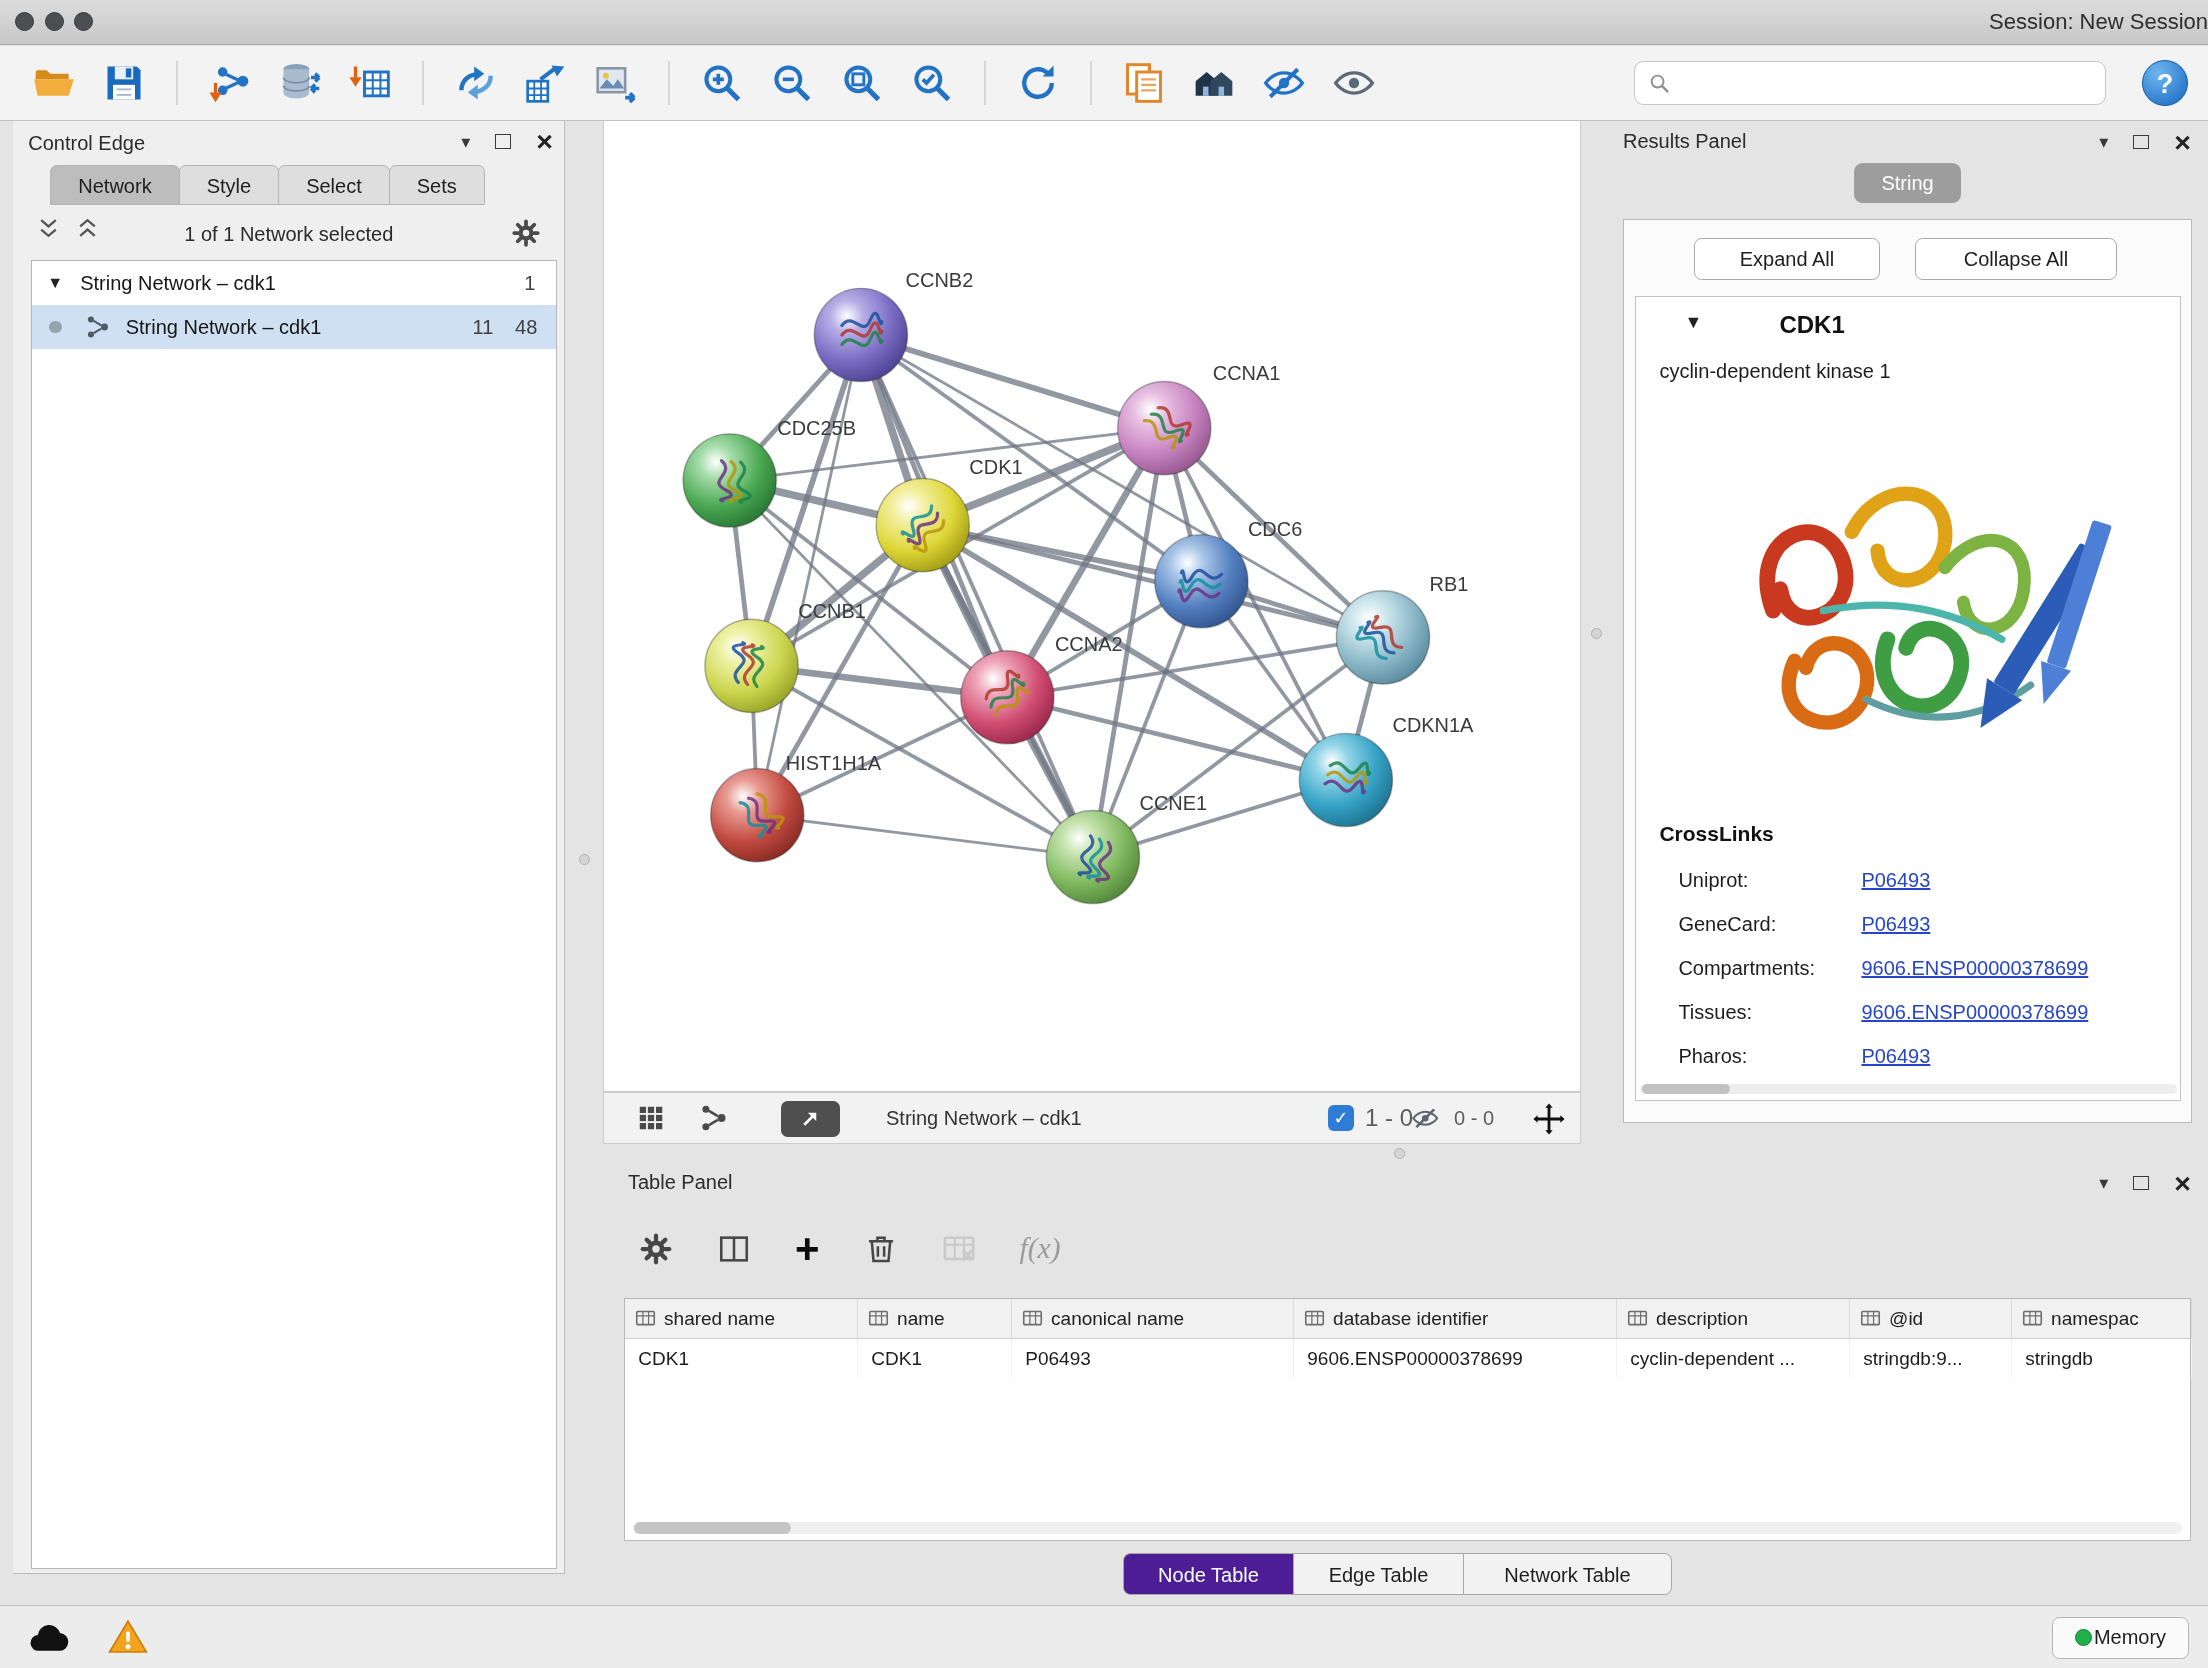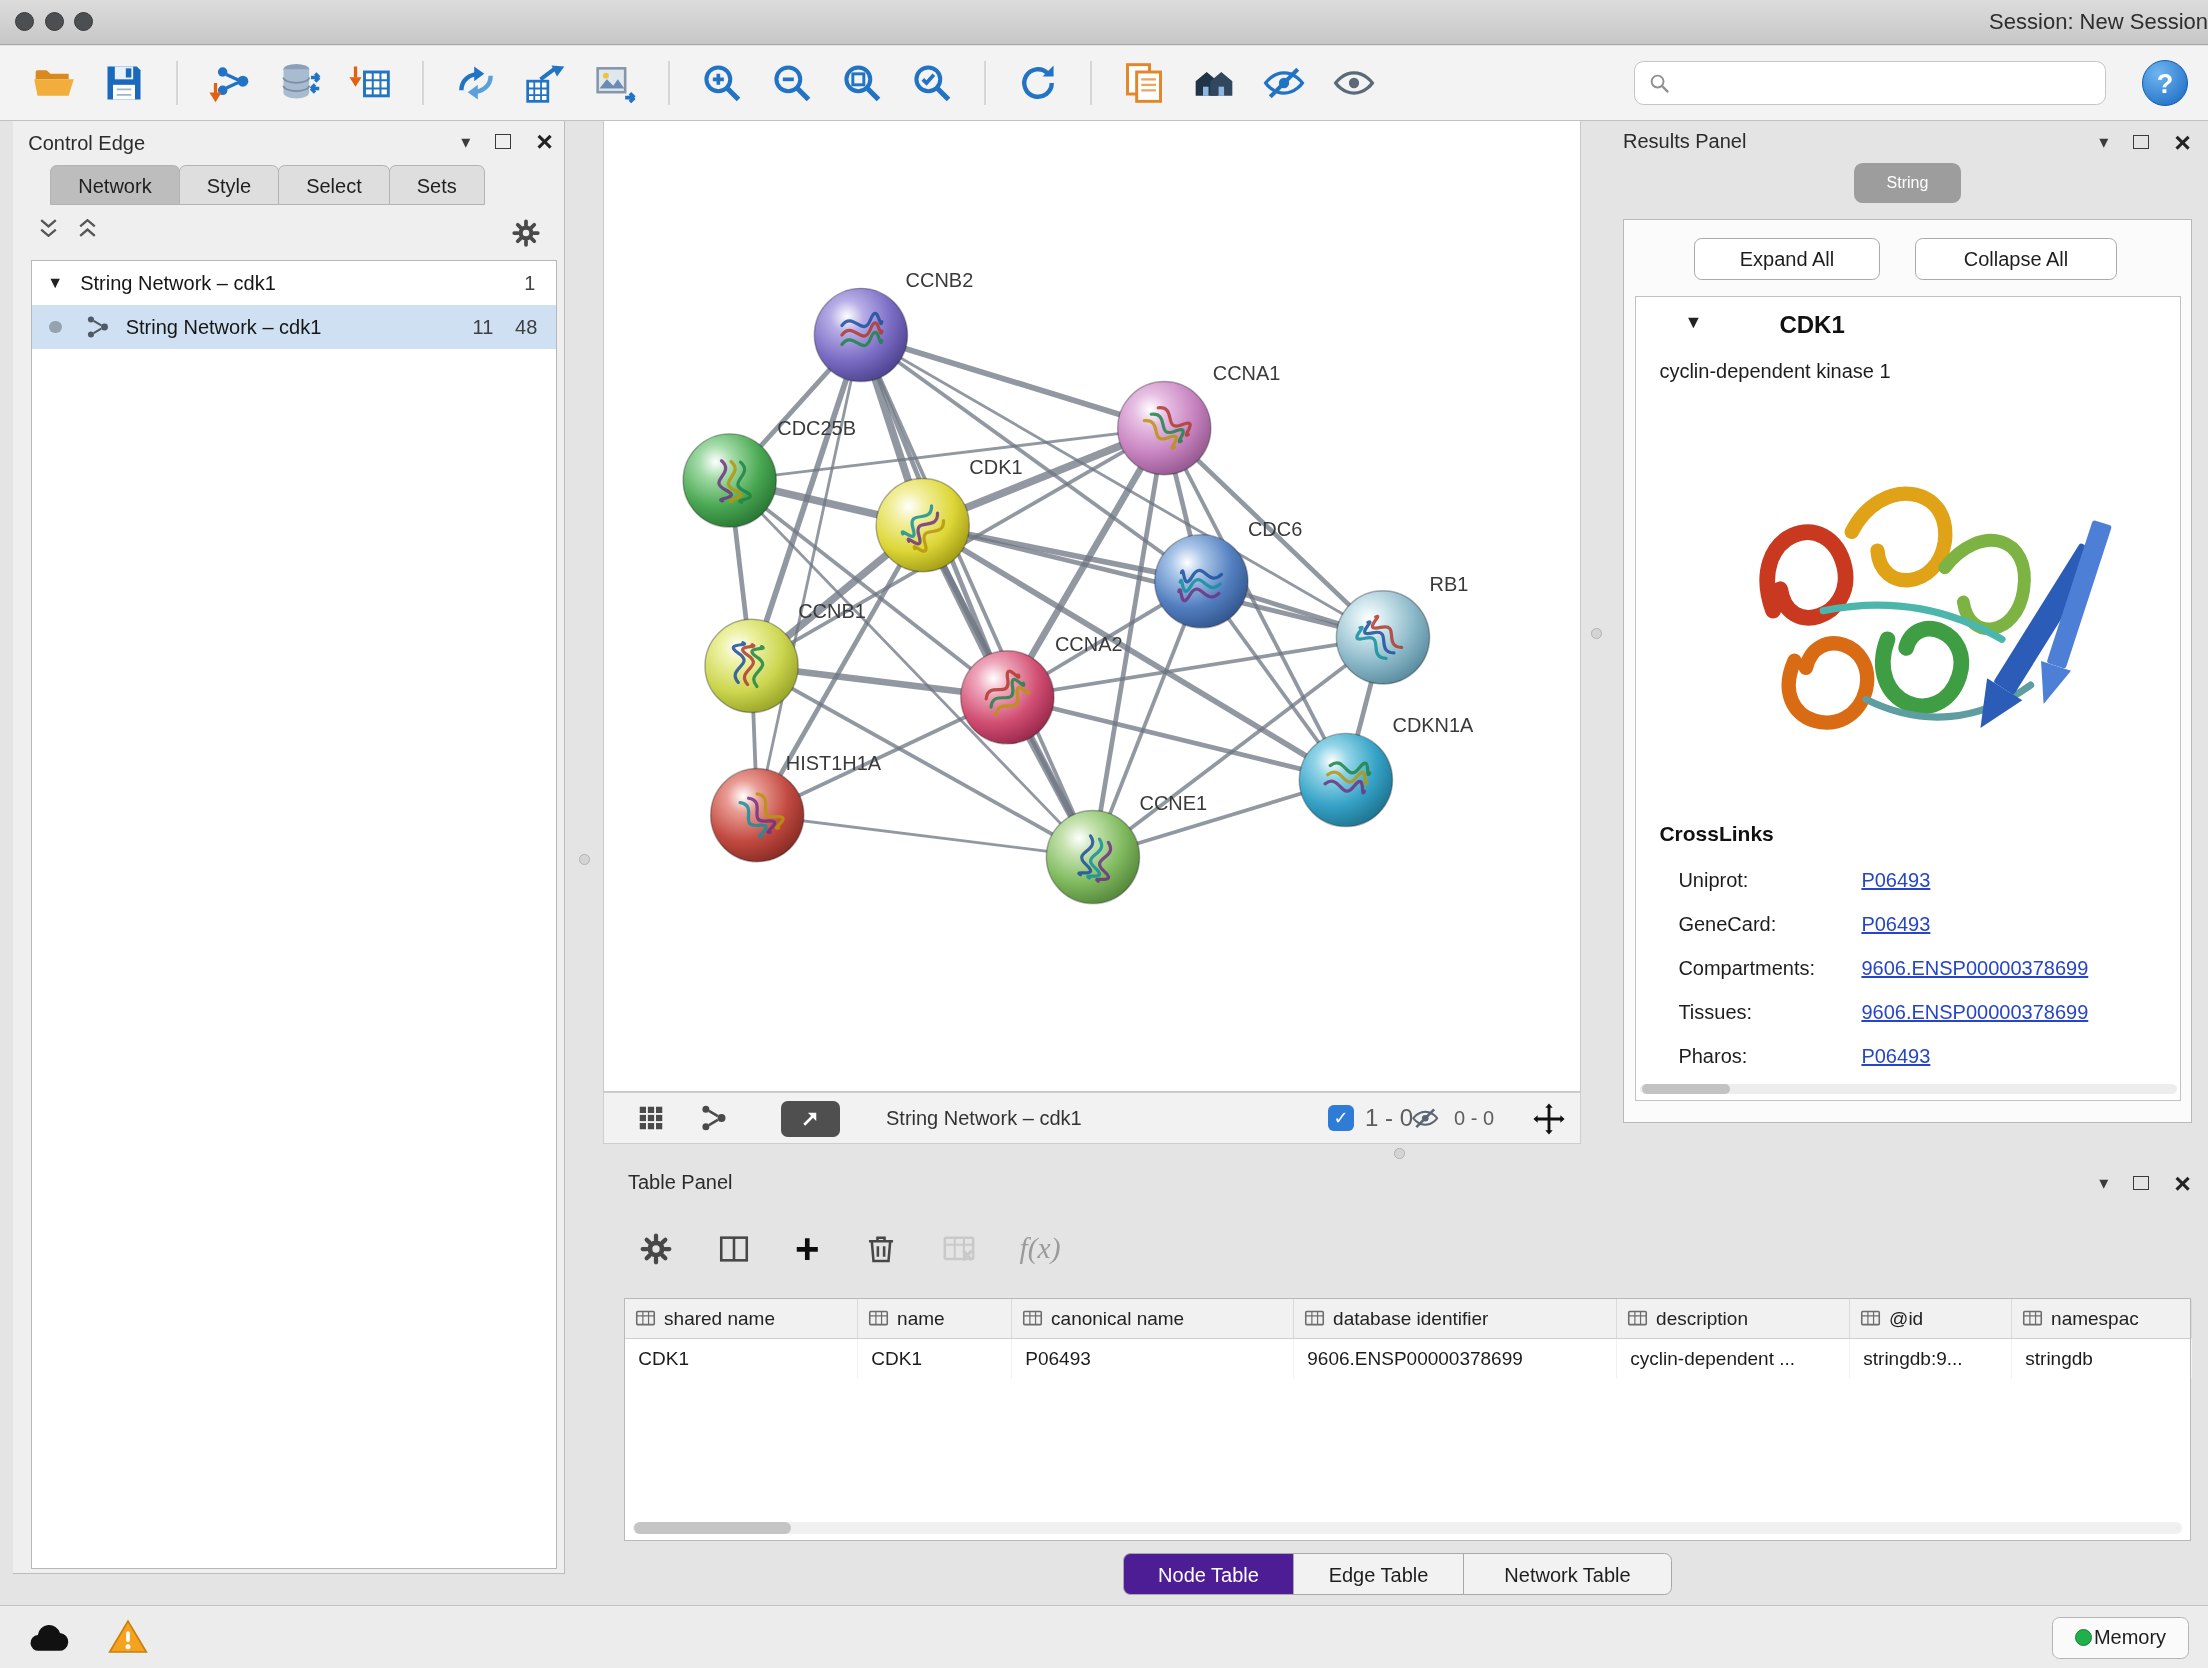--- a/index.html
+++ b/index.html
@@ -67,21 +67,21 @@
   .nt-eye svg{width:28.5px;height:28.5px}
   .nt-c2{position:absolute;left:850px;top:0;line-height:50px;font-size:20px;color:#5d5d5d}
   .nt-cross{position:absolute;left:928px;top:8.6px;color:#111}
   .nt-cross svg{width:34px;height:34px}
   .gridico{color:#4a4a4a}
   .gridico svg{width:30px;height:30px}
 
   
   .rp-title{position:absolute;left:1623px;top:121px;line-height:40px;font-size:20px;color:#2b2b2b}
   .rp-hicons{position:absolute;right:17px;top:131px}
-  .string-tab{position:absolute;left:1854px;top:163px;width:107px;height:40px;background:#9d9d9d;border-radius:8.6px;color:#fff;font-size:16px;text-align:center;line-height:40px}
+  .string-tab{position:absolute;left:1854px;top:163px;width:107px;height:40px;background:#9d9d9d;border-radius:8.6px;color:#fff;font-size:20px;text-align:center;line-height:40px}
   .rp-box{position:absolute;left:1623px;top:219px;width:569px;height:904px;background:#fbfbfb;border:1px solid #b9b9b9}
   .rbtn{position:absolute;top:18px;height:42px;background:#fff;border:1px solid #a9a9a9;border-radius:7.6px;font-size:20px;color:#1e1e1e;text-align:center;line-height:40px}
   .card{position:absolute;left:11.4px;top:76px;width:546px;height:805px;background:#fff;border:1px solid #c2c2c2;overflow:hidden}
   .card-tri{position:absolute;left:48px;top:15px;font-size:18px;color:#222}
   .card-name{position:absolute;left:143px;top:0;line-height:55px;font-size:24px;font-weight:bold;color:#111}
   .card-desc{position:absolute;left:23px;top:63px;font-size:20px;color:#1d1d1d}
   .cl-title{position:absolute;left:23px;top:525px;font-size:21px;font-weight:bold;color:#111}
   .cl-rows{position:absolute;left:42px;top:561px;right:9.5px}
   .cl-row{height:44px;line-height:44px;font-size:20px}
   .cl-label{display:inline-block;width:183px;color:#1d1d1d}
@@ -366,20 +366,21 @@
       <div class="cp-tab">Sets</div>
     </div>
   <div class="chevbtns">
     <svg viewBox="0 0 24 24">
         <use href="#sym-chev2d"></use>
       </svg>
     <svg viewBox="0 0 24 24">
         <use href="#sym-chev2u"></use>
       </svg>
   </div>
+  <div class="cp-summary">1 of 1 Network selected</div>
   <div class="cp-gear">
     <svg viewBox="0 0 24 24">
         <use href="#sym-gear"></use>
       </svg>
   </div>
   <div class="tree">
     <div class="trow">
       <span class="t-exp">▼</span>
       <span class="t-lab1">String Network – cdk1</span>
       <span class="t-count">1</span>

